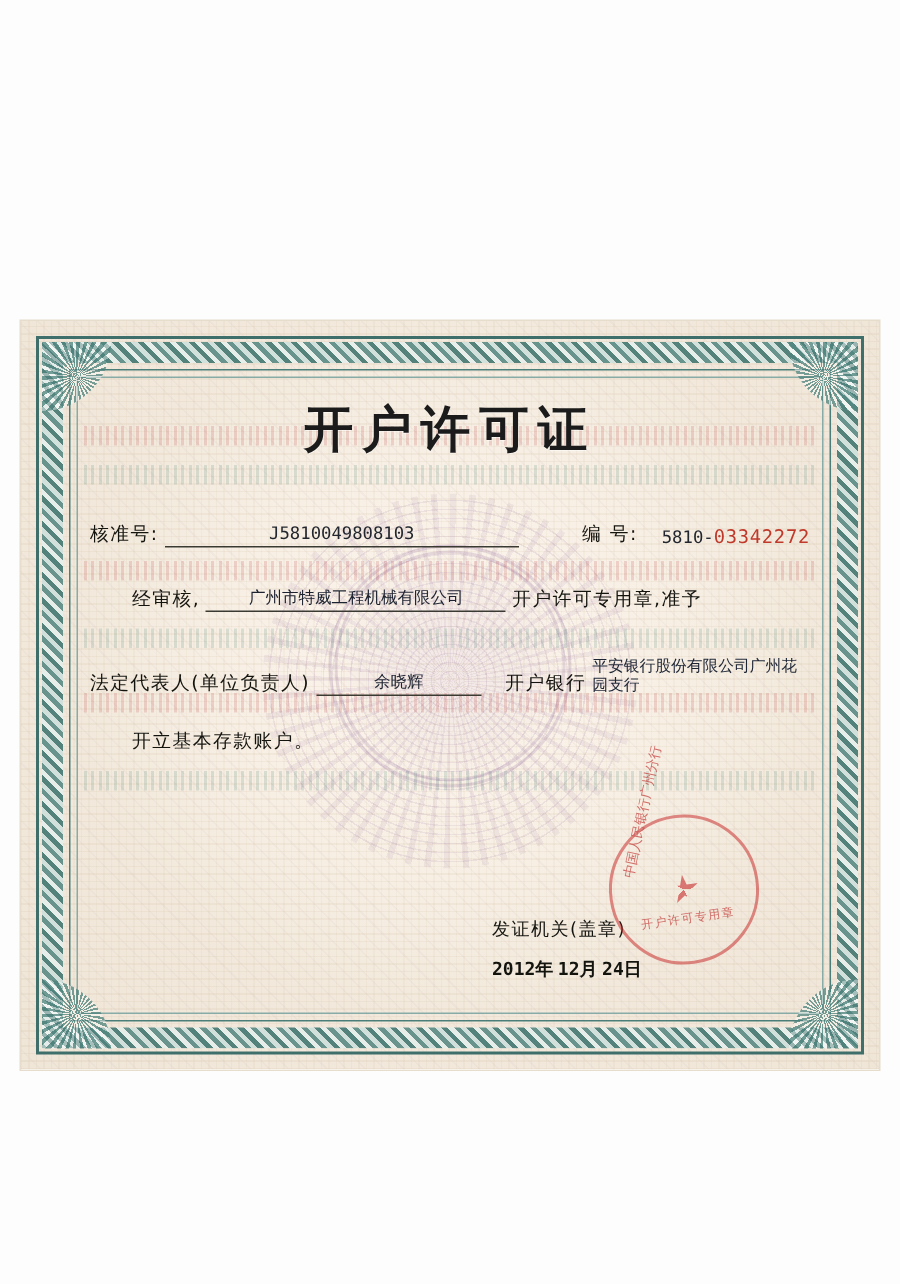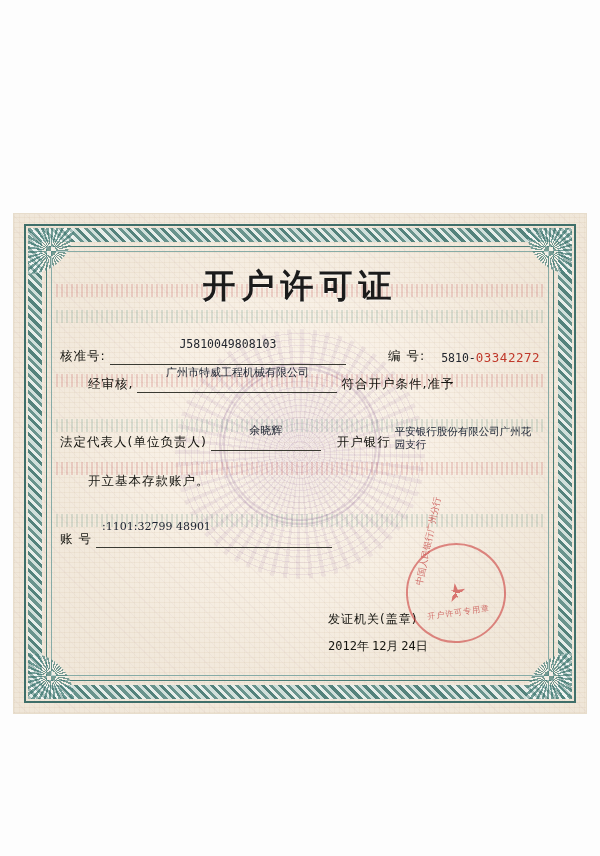--- a/index.html
+++ b/index.html
@@ -169,21 +169,21 @@
     letter-spacing: 1px;
   }
 
   .uline {
     border-bottom: 1px solid #3a3a32;
     flex: 1;
     min-height: 15px;
     margin: 0 4px;
     text-align: center;
     font-size: 11px;
-    padding-bottom: 12px;
+    padding-bottom: 1px;
     font-family: "DejaVu Sans", sans-serif;
   }
   .uline.handwritten {
     font-family: "DejaVu Serif", serif;
     font-size: 11px;
     color: #1c2230;
   }
   .uline.nob { border-bottom: none; }
 
   #row-approval {
@@ -200,20 +200,21 @@
     letter-spacing: .5px;
     margin-top: 21px;
   }
   .num-dark {
     color: #22262e;
     font-family: "DejaVu Sans Mono", monospace;
     font-size: 11.5px;
   }
 
   #row-body1 {
+    margin-top: 26px;
     padding-left: 28px;
   }
   #row-body2 {
     margin-top: 22px;
     padding-left: 28px;
     letter-spacing: 2px;
   }
   #row-rep {
     margin-top: 30px;
   }
@@ -252,20 +253,21 @@
   #issuer-line2 {
     margin-top: 10px;
     display: flex;
     align-items: flex-end;
     gap: 3px;
     font-size: 12px;
   }
   .date-num {
     font-family: "DejaVu Sans Mono", monospace;
     font-size: 12px;
+    font-weight: bold;
   }
 
   
   #seal {
     position: absolute;
     right: 34px;
     bottom: 26px;
     width: 96px;
     height: 96px;
     border-radius: 50%;
@@ -351,39 +353,34 @@
         <div id="approval-right">
           <span class="lbl">编 号:</span>
           <span class="num-dark" style="margin-left:16px">5810-</span>
           <span class="num-red">03342272</span>
         </div>
       </div>
 
       <div class="row" id="row-body1">
         <span class="lbl">经审核,</span>
         <span class="uline handwritten company-name" style="flex:0 0 200px">广州市特威工程机械有限公司</span>
-        <span class="lbl">符合开户条件,准予</span>
+        <span class="lbl">开户许可专用章,准予</span>
       </div>
 
       <div class="row" id="row-rep">
         <span class="lbl">法定代表人(单位负责人)</span>
         <span class="uline handwritten" style="flex:0 0 110px">余晓辉</span>
         <span class="lbl" style="margin-left:12px">开户银行</span>
         <span class="bank-name">平安银行股份有限公司广州花园支行</span>
       </div>
 
       <div class="row" id="row-body2">
         <span class="lbl">开立基本存款账户。</span>
       </div>
 
-      <div class="row" id="row-account">
-        <span class="lbl">账 号</span>
-        <span class="uline handwritten" style="flex:0 0 230px; text-align:left; padding-left:6px">:1101:32799 48901</span>
-        <span class="uline nob"></span>
-      </div>
 
       <div id="issuer">
         <div id="issuer-line1">发证机关(盖章)</div>
         <div id="issuer-line2">
           <span class="date-num">2012年</span>
           <span class="date-num">12月</span>
           <span class="date-num">24日</span>
         </div>
       </div>
 

